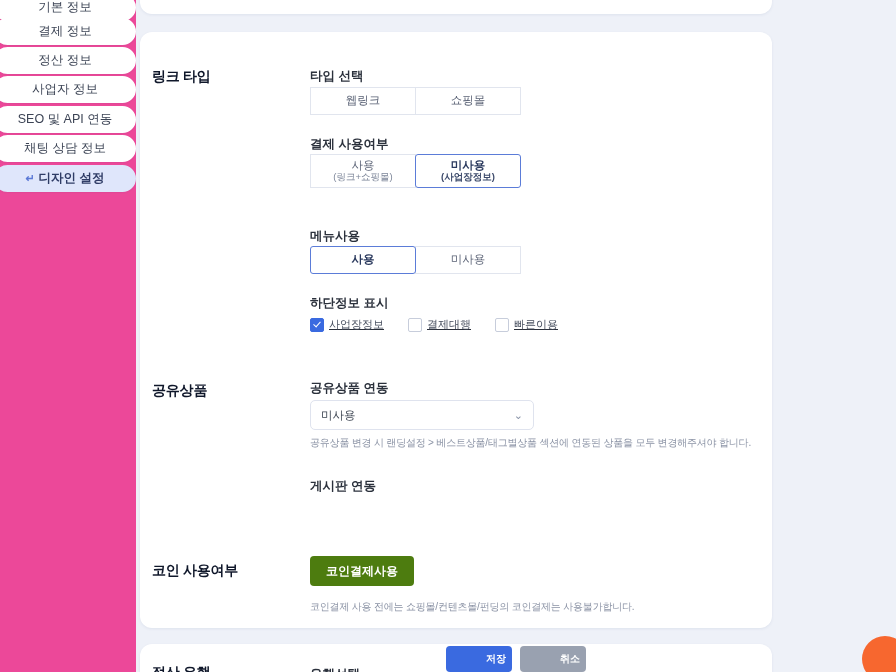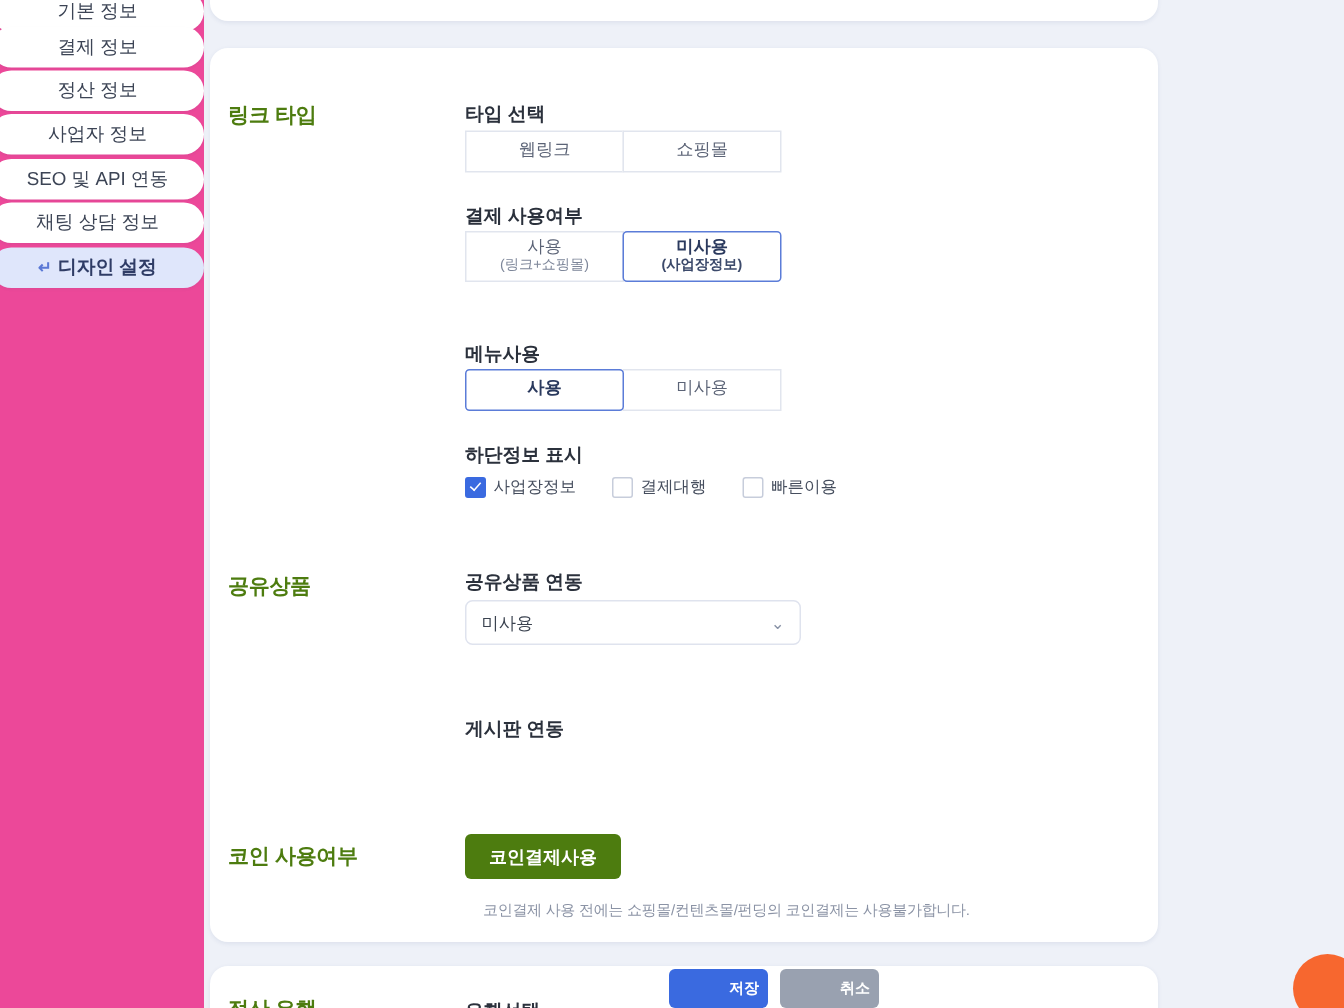--- a/index.html
+++ b/index.html
@@ -79,22 +79,23 @@
     left: 4px;
     top: 32px;
     width: 632px;
     height: 596px;
   }
 
   .row-label {
     position: absolute;
     font-size: 14px;
     font-weight: bold;
-    color: #4d7c0f;
+    color: #0f172a;
     letter-spacing: -0.2px;
+    font-family: Liberation Serif, serif;
   }
   .field-label {
     position: absolute;
     font-size: 12.5px;
     font-weight: bold;
     color: #2b313c;
   }
   .helper {
     position: absolute;
     font-size: 10px;
@@ -141,20 +142,21 @@
   }
   .seg button.selected .sub {
     color: #3c4a6b;
     font-weight: bold;
   }
 
   .cb-group {
     position: absolute;
     display: flex;
     align-items: flex-start;
+    text-decoration: underline;
   }
   .cb-item {
     display: flex;
     align-items: center;
     font-size: 11px;
     color: #464e5e;
     margin-right: 24px;
     cursor: pointer;
   }
   .cb {
@@ -346,26 +348,27 @@
       </label>
     </div>
 
     <div class="row-label" style="left:12px; top:350px">공유상품</div>
 
     <div class="field-label" style="left:170px; top:348px">공유상품 연동</div>
     <div class="select-box" style="left:170px; top:368px">
       <span class="sel-value">미사용</span>
       <span class="chev">⌄</span>
     </div>
+    <div class="helper" style="left:170px; top:404px">공유상품 변경 시 랜딩설정 &gt; 베스트상품/태그별상품 섹션에 연동된 상품을 모두 변경해주셔야 합니다.</div>
 
     <div class="field-label" style="left:170px; top:446px">게시판 연동</div>
 
     <div class="row-label" style="left:12px; top:530px">코인 사용여부</div>
     <button class="dark-btn" style="left:170px; top:524px">코인결제사용</button>
-    <div class="helper" style="left:182px; top:568px">코인결제 사용 전에는 쇼핑몰/컨텐츠몰/펀딩의 코인결제는 사용불가합니다.</div>
+    <div class="helper" style="left:170px; top:568px">코인결제 사용 전에는 쇼핑몰/컨텐츠몰/펀딩의 코인결제는 사용불가합니다.</div>
   </div>
 
   <div class="card" id="card-bottom">
     <div class="row-label" style="left:12px; top:20px">정산 은행</div>
     <div class="field-label" style="left:170px; top:22px">은행선택</div>
   </div>
 </div>
 
 <div id="savebar">
   <button id="save-button">저장</button>

